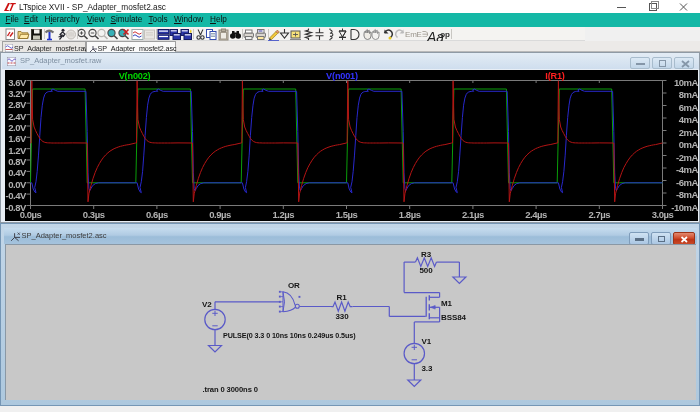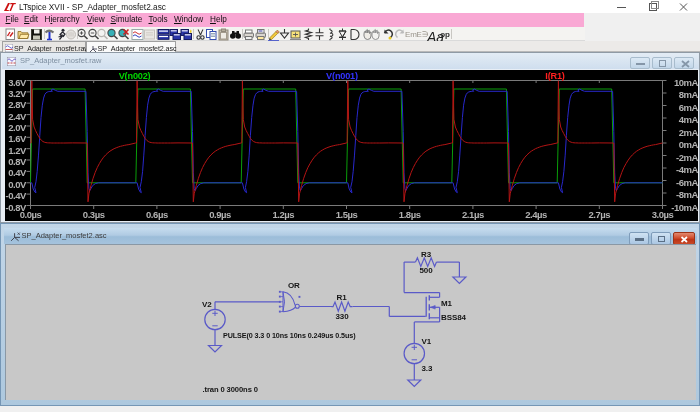--- a/index.html
+++ b/index.html
@@ -1,19 +1,19 @@
 <!DOCTYPE html>
 <html><head><meta charset="utf-8"><style>
 * { margin:0; padding:0; box-sizing:border-box; }
 html,body { width:700px; height:412px; overflow:hidden; }
 body { font-family:"Liberation Sans",sans-serif; background:#f0f0f0; position:relative; }
 .abs { position:absolute; }
 #titlebar { left:0; top:0; width:700px; height:13px; background:#ffffff; }
 #titlebar .txt { position:absolute; left:19px; top:2px; font-size:8.3px; color:#1a1a1a; }
-#menubar { left:0; top:13px; width:584px; height:14px; background:#f9a8d4; }
+#menubar { left:0; top:13px; width:700px; height:14px; background:#14b8a6; }
 .mi { position:absolute; top:2px; font-size:8.2px; color:#111; }
 .mi u { text-decoration:underline; }
 #toolbar { left:0; top:27px; width:585px; height:13.5px; background:#f4f3f1; border-bottom:1px solid #dadada; }
 #tabrow { left:0; top:40.5px; width:700px; height:11.5px; background:#eceae8; border-bottom:1px solid #b9b9b9; }
 .tab { position:absolute; top:0.5px; height:11.5px; font-size:7.2px; letter-spacing:-0.12px; color:#222; border:1px solid #a0a0a0; }
 #wavewin { left:0; top:52px; width:700px; height:170.5px; overflow:hidden; background:#e8eef5; border:1px solid #8f9aa5; }
 #wavetitle { position:absolute; left:1px; top:0px; width:697px; height:16px;
   background:linear-gradient(#e3ecf5,#cfdeee); color:#7d8ea0; font-size:7.5px; }
 #waveclient { position:absolute; left:4px; top:16.5px; width:693px; height:151px; background:#000; }
 #schwin { left:0; top:222.5px; width:700px; height:183.5px; overflow:hidden;

